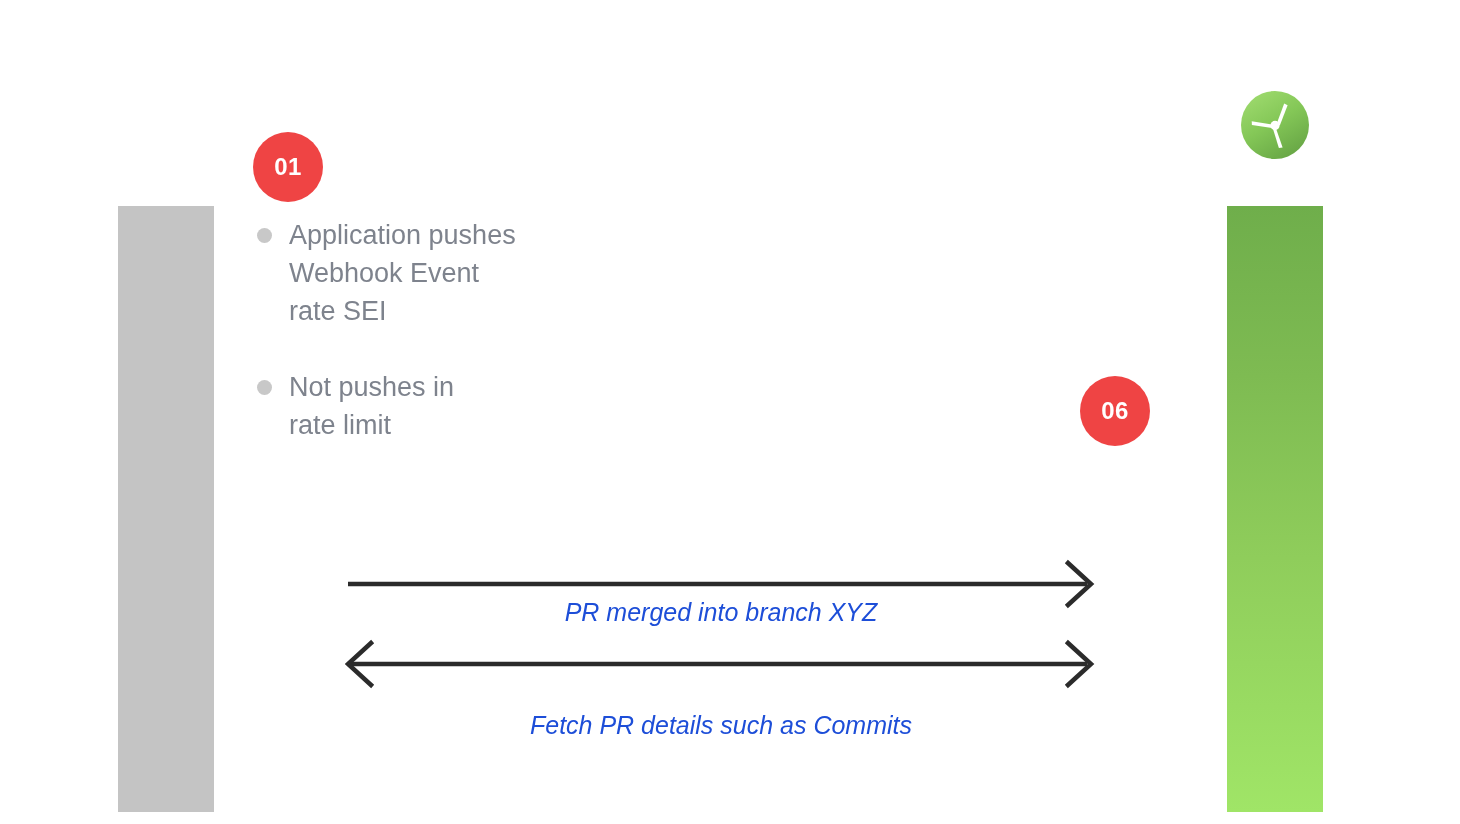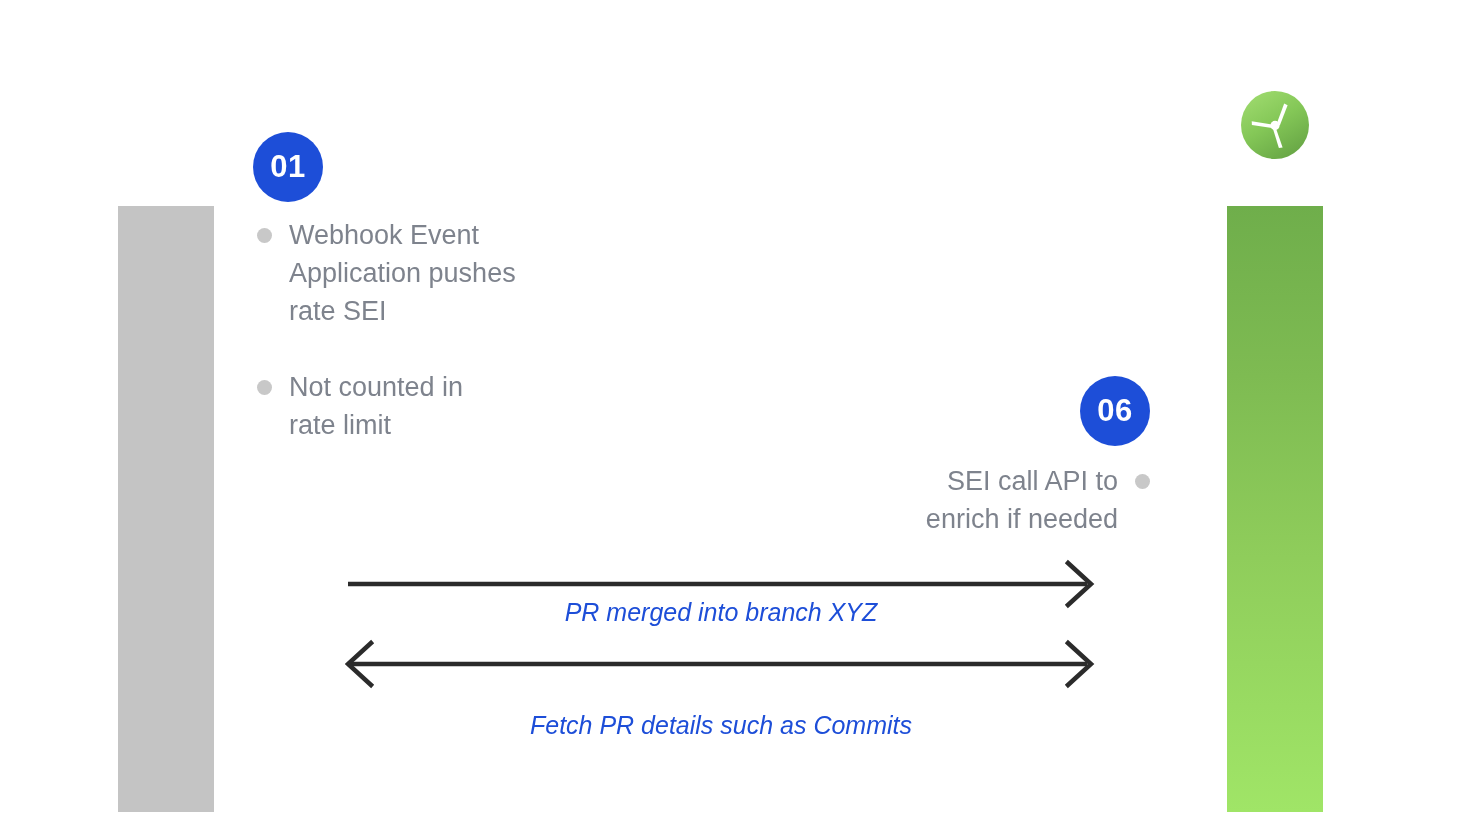--- a/index.html
+++ b/index.html
@@ -55,23 +55,23 @@
     width: 70px;
     height: 70px;
   }
 
   
   .badge {
     position: absolute;
     width: 70px;
     height: 70px;
     border-radius: 50%;
-    background: #1d4ed8;
+    background: #ef4444;
     color: #ffffff;
-    font-size: 31px;
+    font-size: 24px;
     font-weight: bold;
     display: flex;
     align-items: center;
     justify-content: center;
     letter-spacing: 0.5px;
   }
   .badge-01 { left: 253px; top: 132px; }
   .badge-02 { left: 1080px; top: 376px; }
 
   
@@ -154,42 +154,35 @@
         <circle cx="35" cy="35.4" r="4.6"></circle>
       </g>
     </svg>
   </div>
 
   <div class="badge badge-01">01</div>
 
   <div class="bullet-group left-bullets">
     <div class="bullet">
       <span class="dot"></span>
+      <div>Application pushes</div>
       <div>Webhook Event</div>
-      <div>Application pushes</div>
       <div>rate SEI</div>
     </div>
     <div class="gap-lg"></div>
     <div class="bullet">
       <span class="dot"></span>
-      <div>Not counted in</div>
+      <div>Not pushes in</div>
       <div>rate limit</div>
     </div>
     <div class="gap-sm"></div>
   </div>
 
   <div class="badge badge-02">06</div>
 
-  <div class="bullet-group right-bullets">
-    <div class="bullet">
-      <span class="dot"></span>
-      <div>SEI call API to</div>
-      <div>enrich if needed</div>
-    </div>
-  </div>
 
   <div class="arrow-wrap arrow-1">
     <svg width="760" height="52" viewBox="0 0 760 52" xmlns="http://www.w3.org/2000/svg">
       <line x1="3" y1="26" x2="742" y2="26" stroke="#2b2b2b" stroke-width="4.5"></line>
       <polyline points="723,5 746,26 723,47" fill="none" stroke="#2b2b2b" stroke-width="4.5" stroke-linecap="square" stroke-linejoin="miter"></polyline>
     </svg>
   </div>
   <div class="arrow-label label-1">PR merged into branch XYZ</div>
 
   <div class="arrow-wrap arrow-2">

